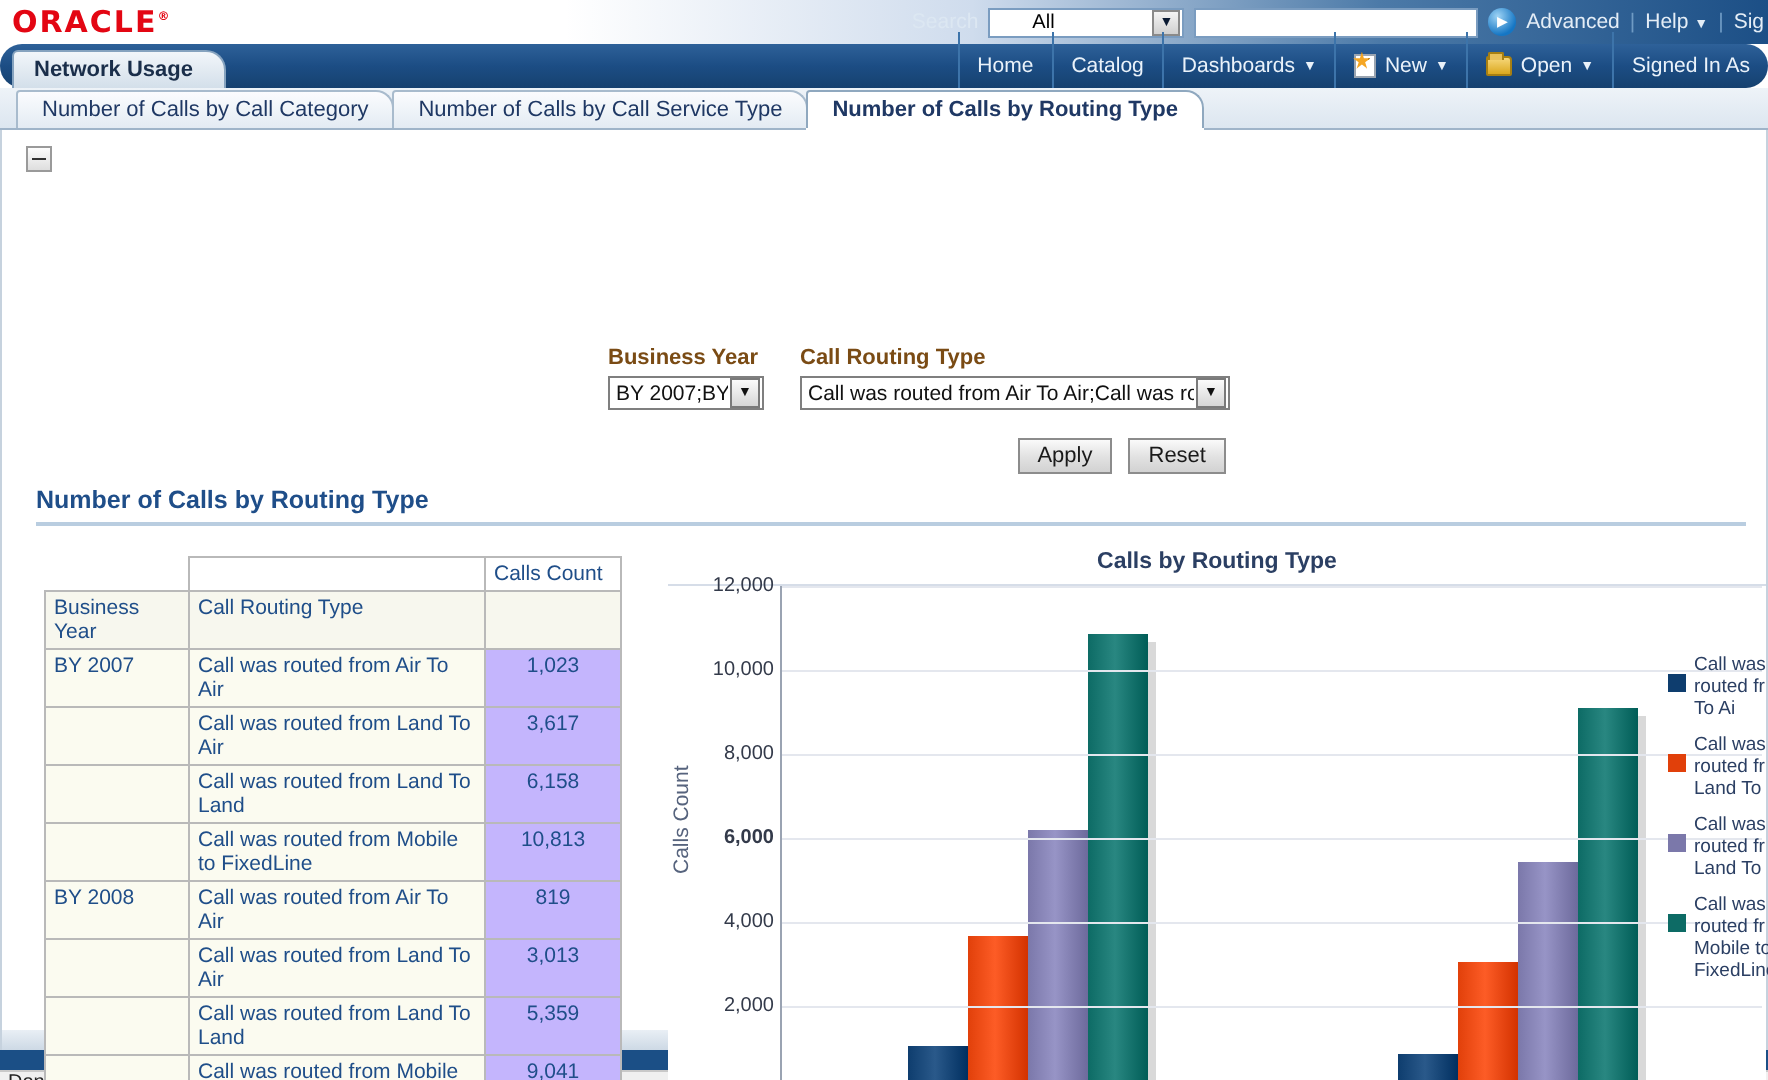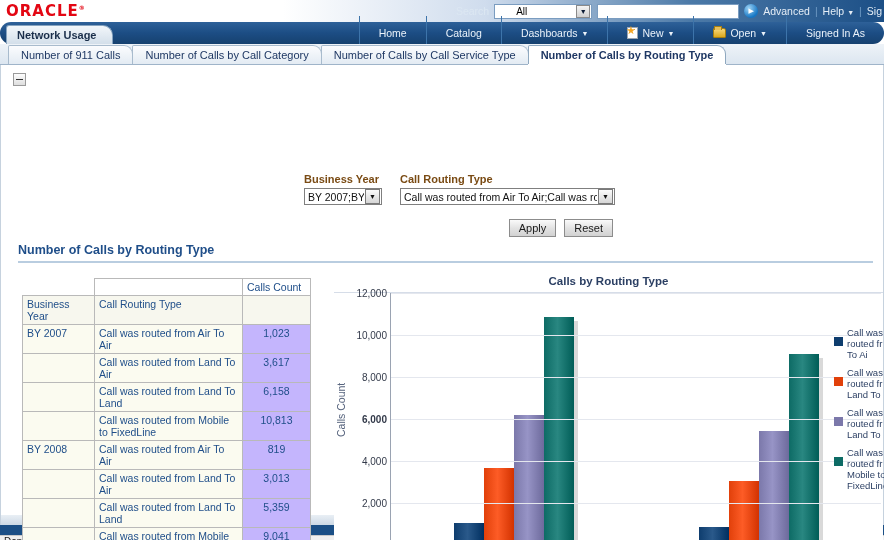--- a/index.html
+++ b/index.html
@@ -85,21 +85,21 @@
     display:flex; align-items:center;
     position: relative;
     border-radius: 11px;
   }
   .nav-right {
     position:absolute; right:0; top:0; height:22px;
     display:flex; align-items:center; gap:0px;
     font-size:10.5px; color:#e8f0f8;
   }
   .nav-item {
-    padding: 0 19px; height:34px; display:flex; align-items:center; gap:4px;
+    padding: 0 9px; height:34px; display:flex; align-items:center; gap:4px;
     white-space:nowrap; color:#eaf2fa;
     border-right:1px solid #3d74aa;
   }
   .nav-item.first { border-left:1px solid #3d74aa; }
   .nav-item.nobr { border-right:none; }
   .caret-dn { font-size:7px; }
   .ic-new {
     width:11px; height:12px; background:#fff; border:1px solid #9aa4b0;
     position:relative;
   }
@@ -368,21 +368,20 @@
         <span>Open</span>
         <span class="caret-dn">▼</span>
       </div>
     <div class="nav-item nobr">
         <span>Signed In As</span>
       </div>
   </div>
 </div>
 
 <div class="tab-strip">
-  <div class="rtab">Number of 911 Calls</div>
   <div class="rtab">Number of Calls by Call Category</div>
   <div class="rtab">Number of Calls by Call Service Type</div>
   <div class="rtab active">Number of Calls by Routing Type</div>
 </div>
 
 <div class="content">
 
   <div class="collapse-box">
       <span class="minus"></span>
     </div>

